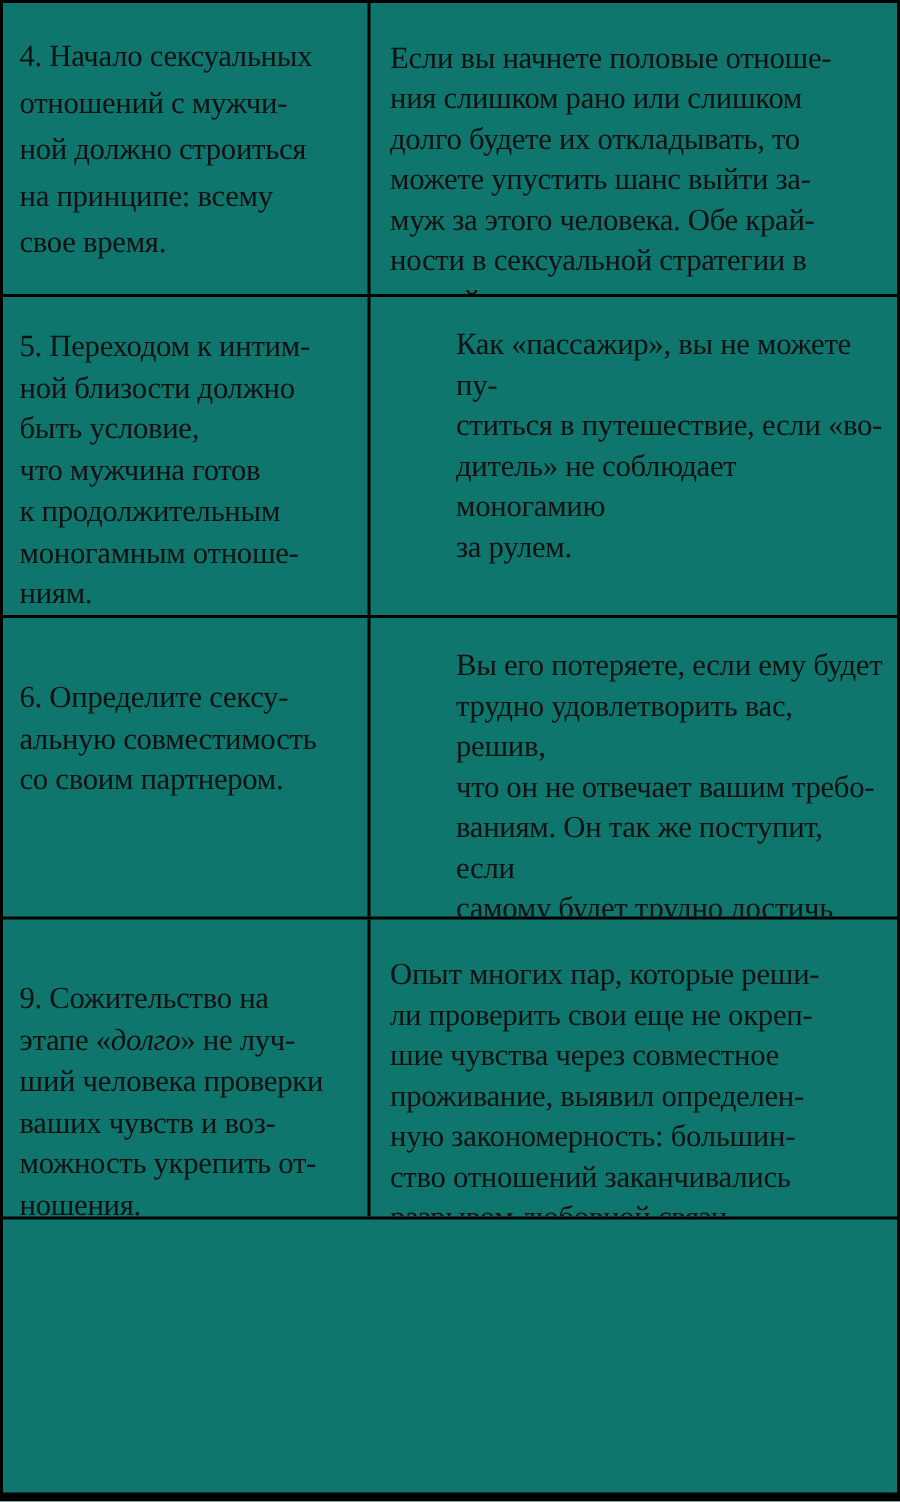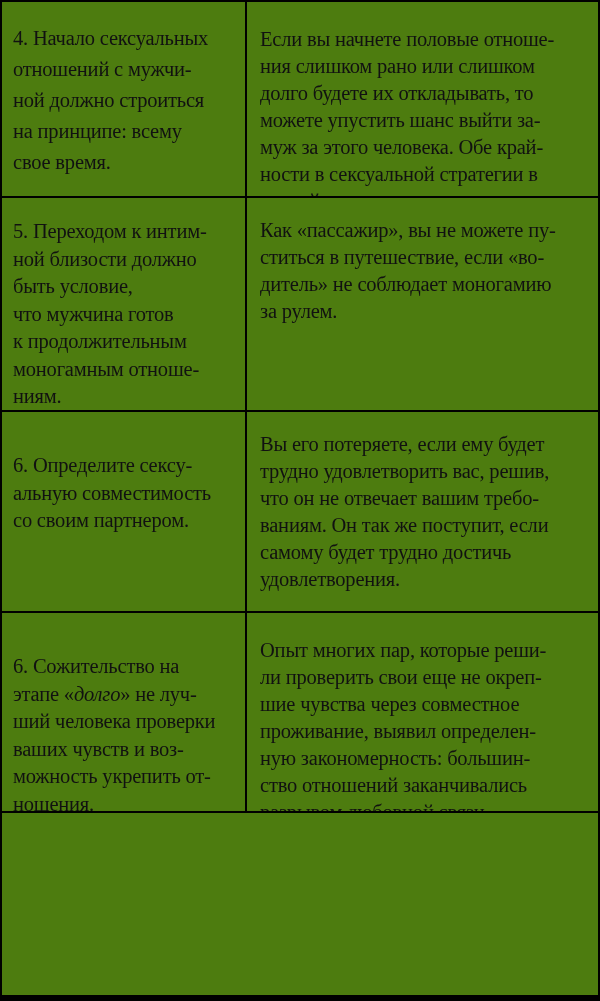--- a/index.html
+++ b/index.html
@@ -3,21 +3,21 @@
 <meta charset="utf-8">
 <style>
   html, body {
     margin: 0;
     padding: 0;
     background: #ffffff;
   }
   .page {
     width: 600px;
     height: 1001px;
-    background: #4d7c0f;
+    background: #0f766e;
     overflow: hidden;
   }
   .tbl {
     box-sizing: border-box;
     width: 600px;
     height: 1001px;
     border: 2px solid #000000;
     border-bottom-width: 6px;
     display: flex;
     flex-direction: column;
@@ -50,21 +50,21 @@
     padding: 20px 8px 0 11px;
     line-height: 27.5px;
   }
   .r4 .cell-left { padding-top: 21px; line-height: 31px; }
   .r6 .cell-left, .r7 .cell-left, .r8 .cell-left { padding-top: 40px; }
   .cell-right {
     flex: 1 1 auto;
     padding: 24px 6px 0 13px;
     line-height: 27px;
   }
-  .pad-lg { padding-top: 19px; }
+  .pad-lg { padding-top: 19px; margin-left: 44px; }
   .italic { font-style: italic; }
 </style>
 </head>
 <body>
 
 <div class="page">
   <div class="tbl">
 
     <div class="row r4">
       <div class="cell cell-left">4. Начало сексуальных
@@ -101,21 +101,21 @@
 со своим партнером.</div>
       <div class="cell cell-right pad-lg">Вы его потеряете, если ему будет
 трудно удовлетворить вас, решив,
 что он не отвечает вашим требо-
 ваниям. Он так же поступит, если
 самому будет трудно достичь
 удовлетворения.</div>
     </div>
 
     <div class="row r7">
-      <div class="cell cell-left"><span>6. Сожительство на
+      <div class="cell cell-left"><span>9. Сожительство на
 этапе «</span><span class="italic">долго</span><span>» не луч-
 ший человека проверки
 ваших чувств и воз-
 можность укрепить от-
 ношения.</span></div>
       <div class="cell cell-right">Опыт многих пар, которые реши-
 ли проверить свои еще не окреп-
 шие чувства через совместное
 проживание, выявил определен-
 ную закономерность: большин-

